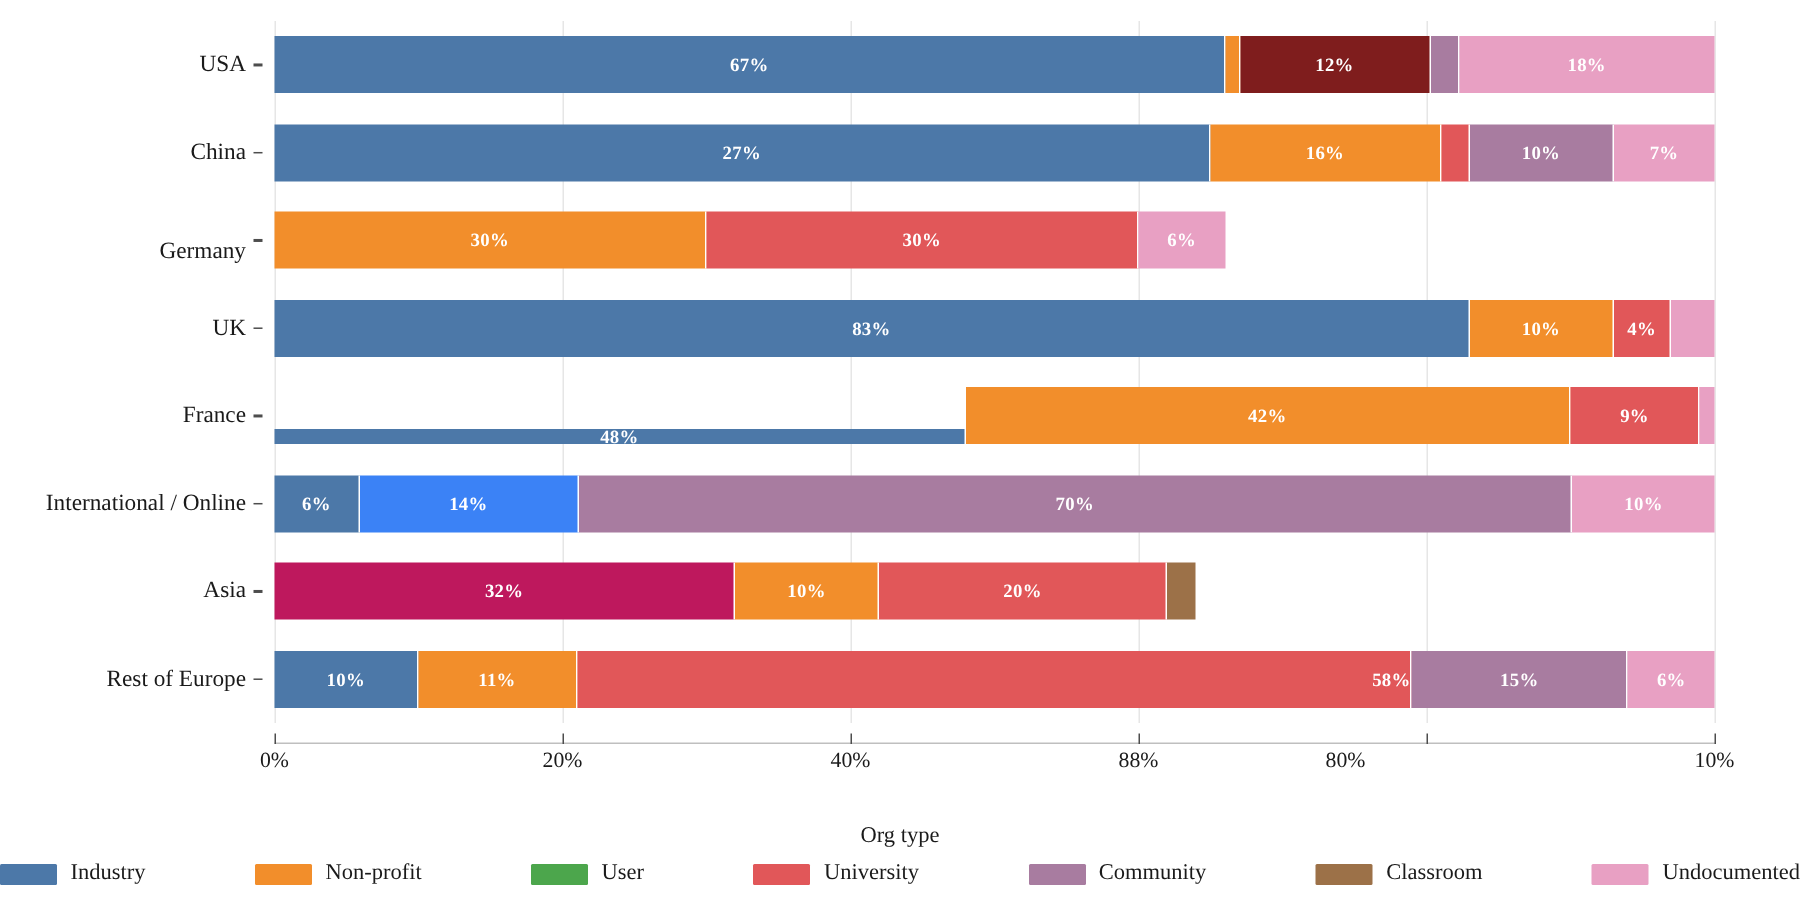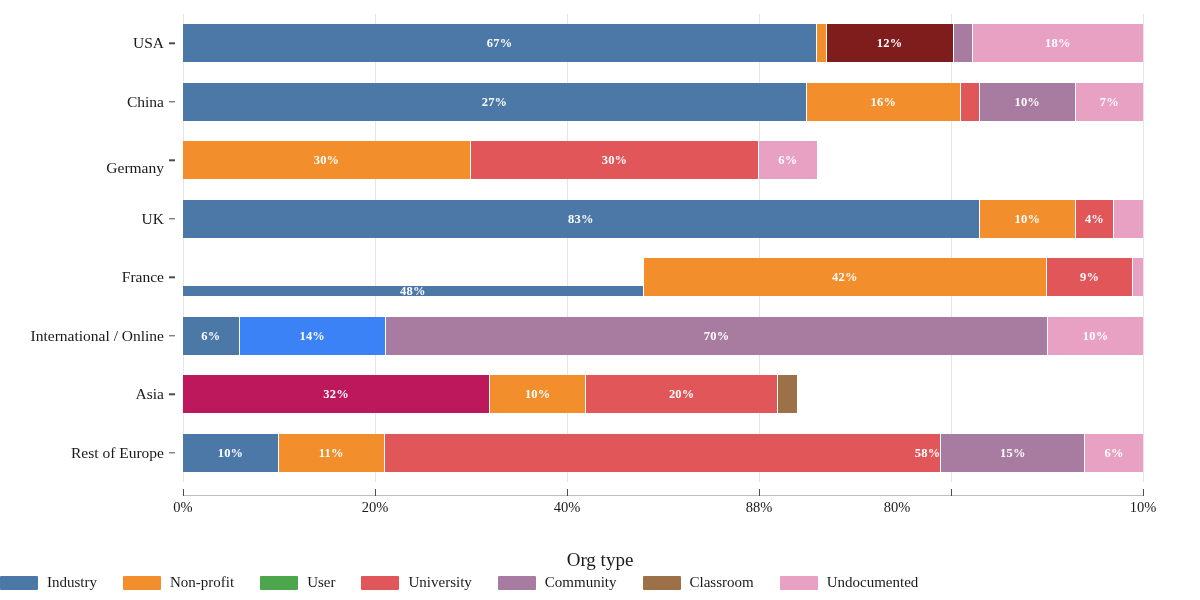--- a/index.html
+++ b/index.html
@@ -122,32 +122,32 @@
     line-height: 1;
   }
 
   
   .legend-title {
     position: absolute;
     top: 550px;
     left: 0;
     width: 1200px;
     text-align: center;
-    font-size: 19px;
+    font-size: 15px;
     color: #1a1a1a;
     line-height: 1;
   }
   .legend {
     position: absolute;
     top: 575px;
     left: 0;
     width: 1200px;
     display: flex;
     flex-direction: row;
-    justify-content: flex-start;
+    justify-content: space-between;
     align-items: center;
     gap: 26px;
   }
   .legend-item {
     display: flex;
     flex-direction: row;
     align-items: center;
     gap: 9px;
   }
   .legend-swatch {

